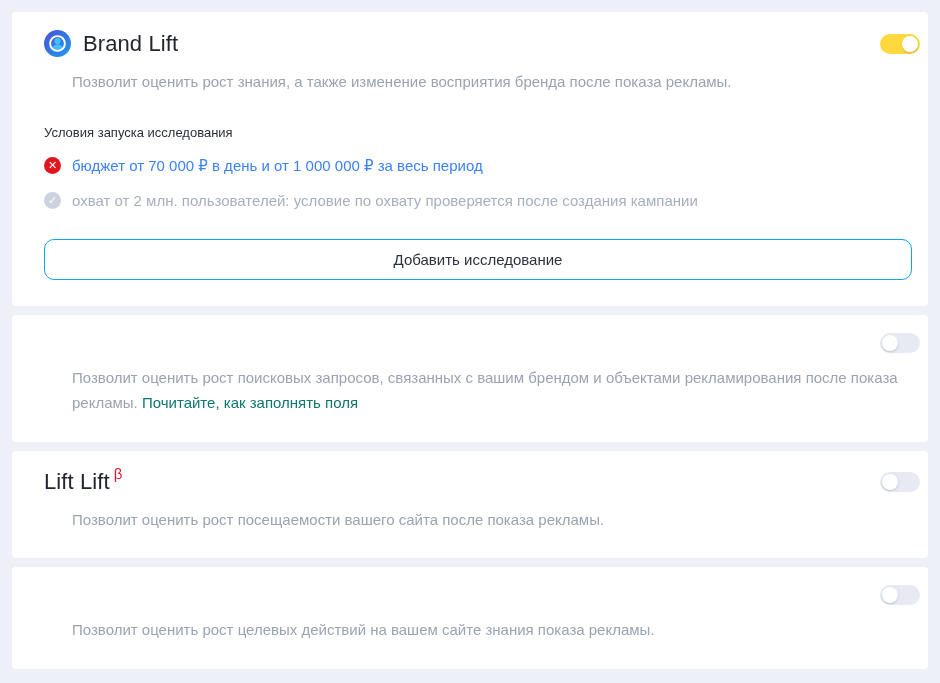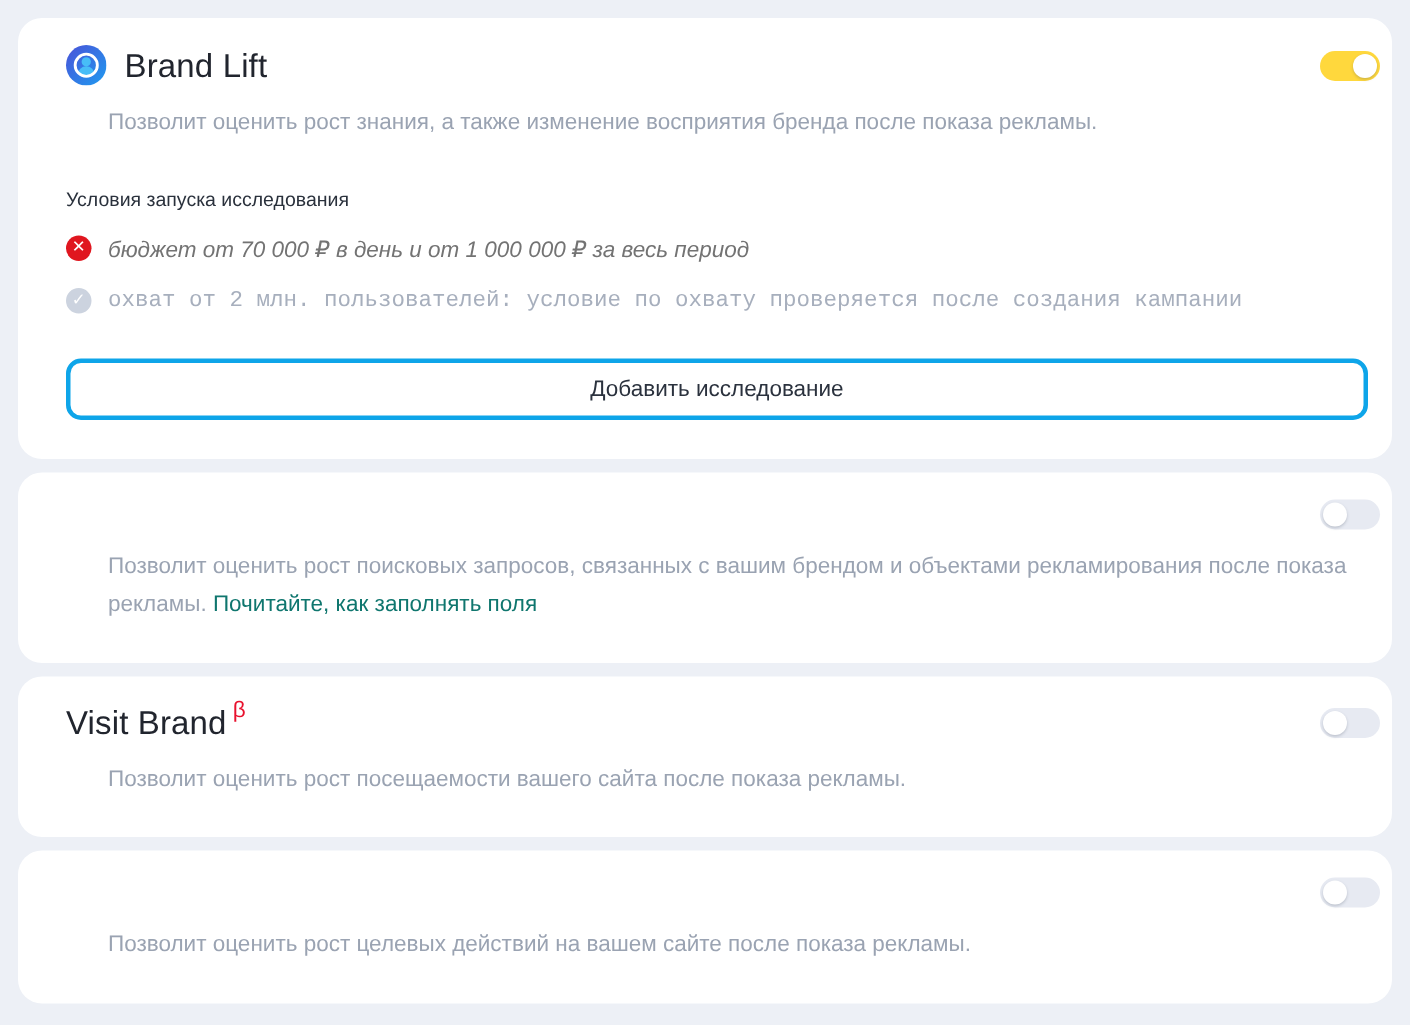--- a/index.html
+++ b/index.html
@@ -6,21 +6,21 @@
   html,body { width: 940px; height: 683px; }
   body {
     background: #edf0f6;
     font-family: "Liberation Sans", "DejaVu Sans", sans-serif;
     color: #242a35;
     overflow: hidden;
   }
   .stack { padding: 12px; display: flex; flex-direction: column; gap: 9px; }
   .card {
     background: #ffffff;
-    border-radius: 16px;
+    border-radius: 4px;
     padding: 18px 16px 26px 32px;
   }
   .card-header {
     display: flex;
     align-items: center;
     gap: 12px;
   }
   .title {
     font-size: 22px;
     font-weight: 500;
@@ -77,40 +77,40 @@
     font-size: 13px;
     color: #2a313c;
   }
   .condition {
     display: flex;
     align-items: center;
     gap: 11px;
     margin-top: 17px;
     font-size: 15px;
   }
-  .condition .c-text-dark { color: #737373; font-style: italic; }
-  .condition .c-text-gray { color: #a7afbd; font-family: Liberation Mono, monospace; }
+  .condition .c-text-dark { color: #3b82f6; }
+  .condition .c-text-gray { color: #a7afbd; }
   .cicon {
     width: 17px; height: 17px;
     border-radius: 50%;
     flex-shrink: 0;
     display: flex; align-items: center; justify-content: center;
     color: #fff;
     font-size: 11px;
     font-weight: bold;
     line-height: 1;
   }
   .cicon.fail { background: #e0161f; }
   .cicon.pass { background: #ccd3df; }
   .add-btn {
     margin-top: 30px;
     width: 100%;
     height: 41px;
     background: #ffffff;
-    border: 3px solid #0ea5e9;
+    border: 1px solid #0ea5e9;
     border-radius: 10px;
     font-family: inherit;
     font-size: 15px;
     color: #2b323e;
     cursor: pointer;
   }
   .brand-icon { width: 27px; height: 27px; flex-shrink: 0; }
 </style>
 </head>
 <body>
@@ -160,32 +160,32 @@
       <div class="spacer"></div>
       <div class="toggle off">
           <div class="knob"></div>
         </div>
     </div>
     <p class="desc"><span>Позволит оценить рост поисковых запросов, связанных с вашим брендом и объектами рекламирования после показа рекламы. </span><a class="link">Почитайте, как заполнять поля</a></p>
   </section>
 
   <section class="card">
     <div class="card-header">
-      <h2 class="title"><span>Visit Brand</span><span class="beta">β</span></h2>
+      <h2 class="title"><span>Lift Lift</span><span class="beta">β</span></h2>
       <div class="spacer"></div>
       <div class="toggle off">
           <div class="knob"></div>
         </div>
     </div>
     <p class="desc">Позволит оценить рост посещаемости вашего сайта после показа рекламы.</p>
   </section>
 
   <section class="card">
     <div class="card-header">
       <div class="spacer"></div>
       <div class="toggle off">
           <div class="knob"></div>
         </div>
     </div>
-    <p class="desc">Позволит оценить рост целевых действий на вашем сайте после показа рекламы.</p>
+    <p class="desc">Позволит оценить рост целевых действий на вашем сайте знания показа рекламы.</p>
   </section>
 
 </div>
 
 </body></html>

